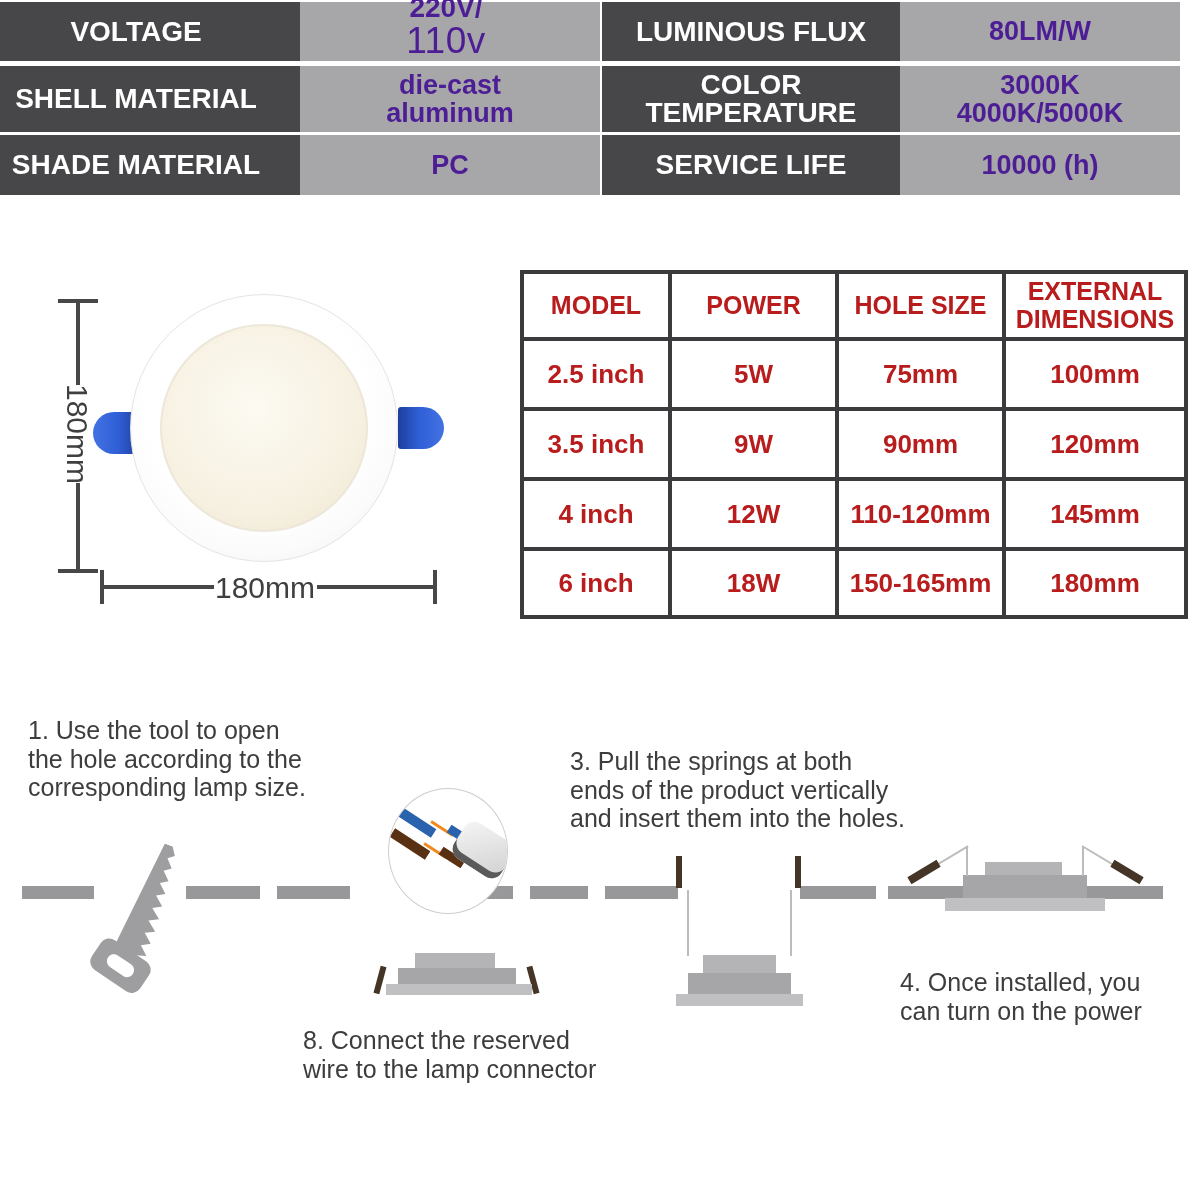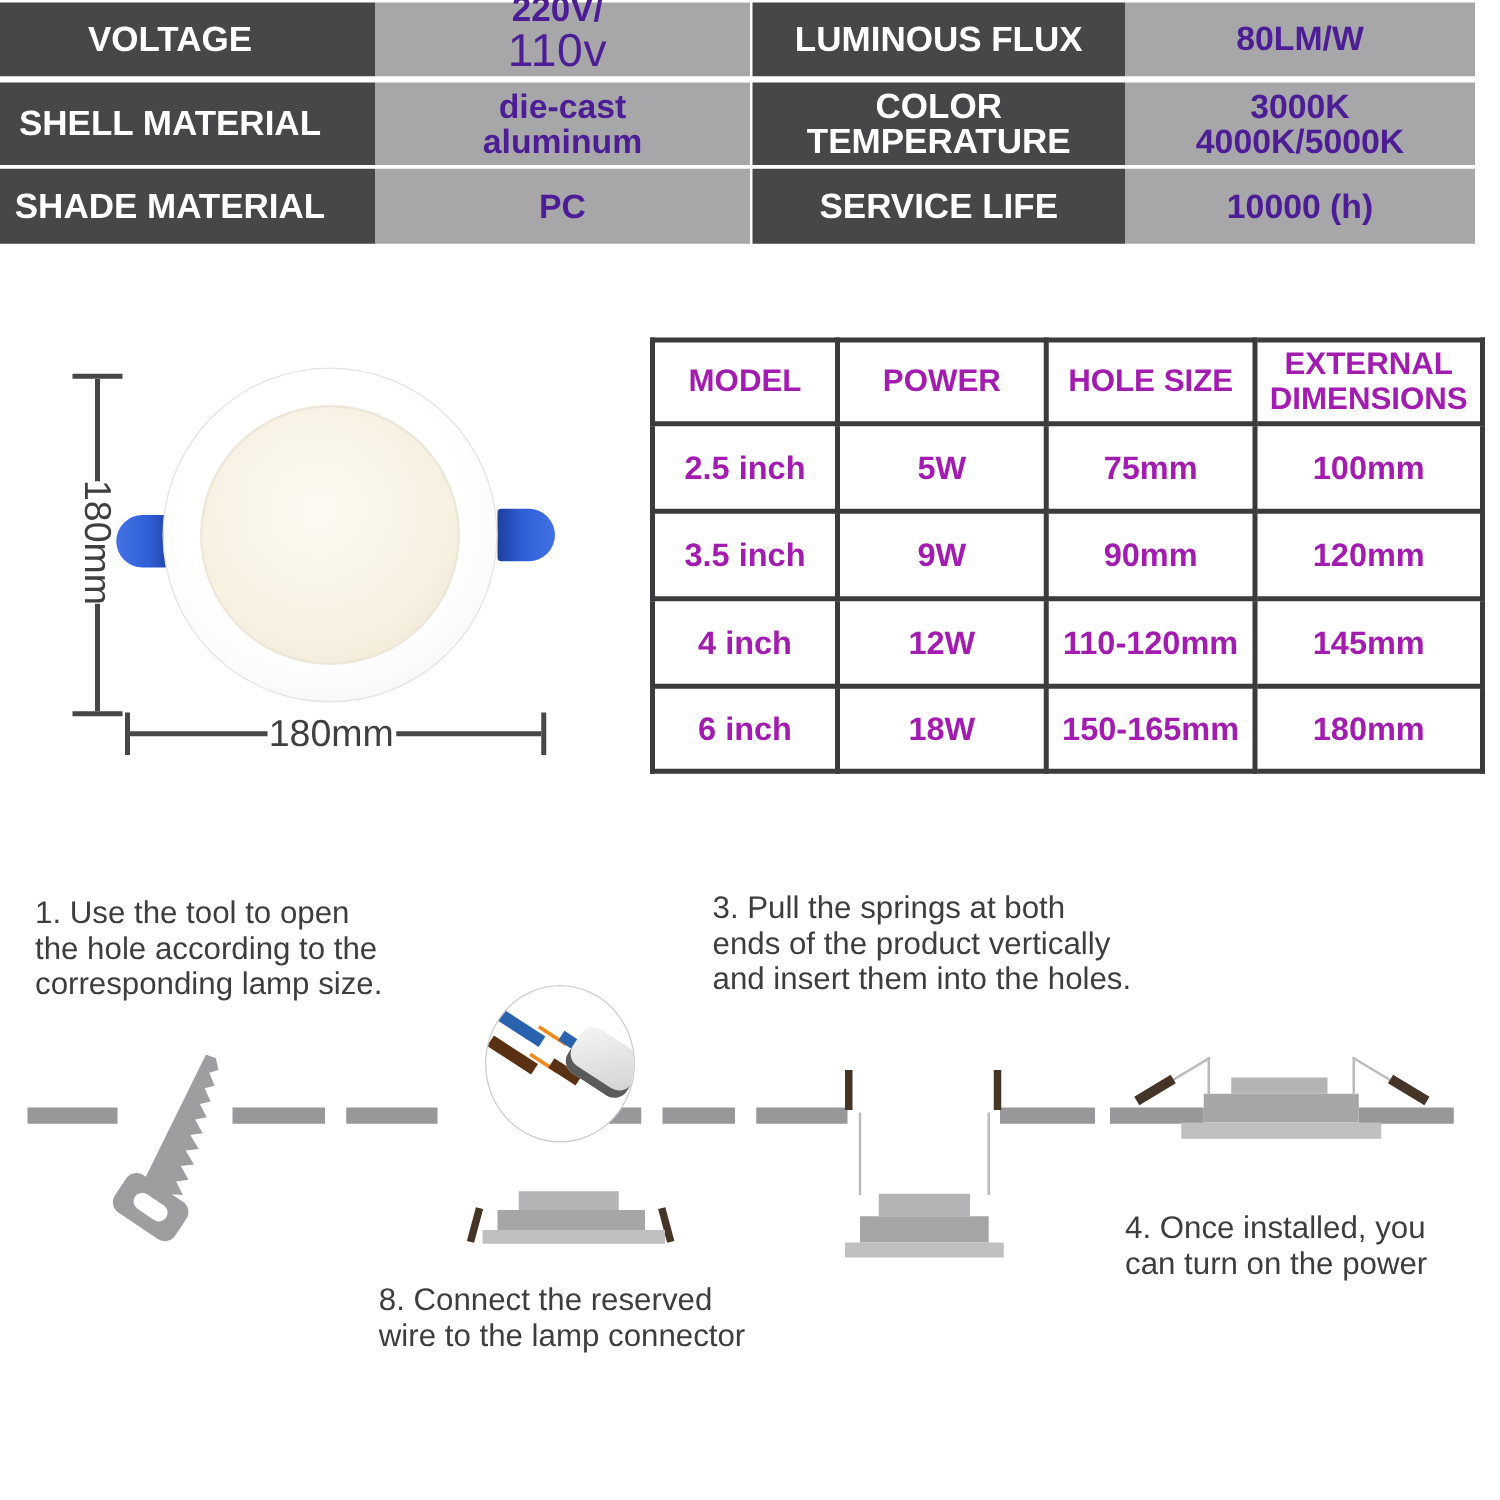--- a/index.html
+++ b/index.html
@@ -31,21 +31,21 @@
   .clip.left{left:93px;top:412px;width:46px;border-radius:21px 3px 3px 21px;}
   .clip.right{left:398px;top:407px;width:46px;border-radius:3px 21px 21px 3px;
     background:linear-gradient(270deg,#4272e2 0%,#2f5fd6 55%,#1e3f9c 100%);}
   .dim{background:#474747;}
   .dim-label{color:#3f3f3f;font-size:30px;text-align:center;}
 
   
   table.size{position:absolute;left:520px;top:270px;border-collapse:collapse;table-layout:fixed;
     background:#fff;}
   table.size td,table.size th{border:4px solid #3b3b3d;text-align:center;vertical-align:middle;
-    color:#a21caf;font-weight:700;padding:0;}
+    color:#b91c1c;font-weight:700;padding:0;}
   table.size th{font-size:25px;}
   table.size td{font-size:26px;}
   th.ext{font-size:22px;line-height:1.1;}
 
   
   .bar{position:absolute;top:886px;height:13px;background:#98989a;}
   .step-text{position:absolute;color:#3d3d3d;font-size:25px;line-height:1.14;}
   .lamp-top{background:#b4b4b6;}
   .lamp-mid{background:#a6a6a8;}
   .lamp-flange{background:#c0c0c2;}
@@ -155,21 +155,21 @@
       <td>180mm</td>
     </tr>
   </tbody>
     </table>
 
   <div>
 
     <div class="step-text pre" style="left:28px;top:716px;">1. Use the tool to open
 the hole according to the
 corresponding lamp size.</div>
-    <div class="step-text pre" style="left:570px;top:712px;">3. Pull the springs at both
+    <div class="step-text pre" style="left:570px;top:747px;">3. Pull the springs at both
 ends of the product vertically
 and insert them into the holes.</div>
     <div class="step-text pre" style="left:303px;top:1026px;">8. Connect the reserved
 wire to the lamp connector</div>
     <div class="step-text pre" style="left:900px;top:968px;">4. Once installed, you
 can turn on the power</div>
 
     <div class="bar" style="left:22px;width:72px;"></div>
     <div class="bar" style="left:186px;width:74px;"></div>
     <div class="bar" style="left:277px;width:73px;"></div>

